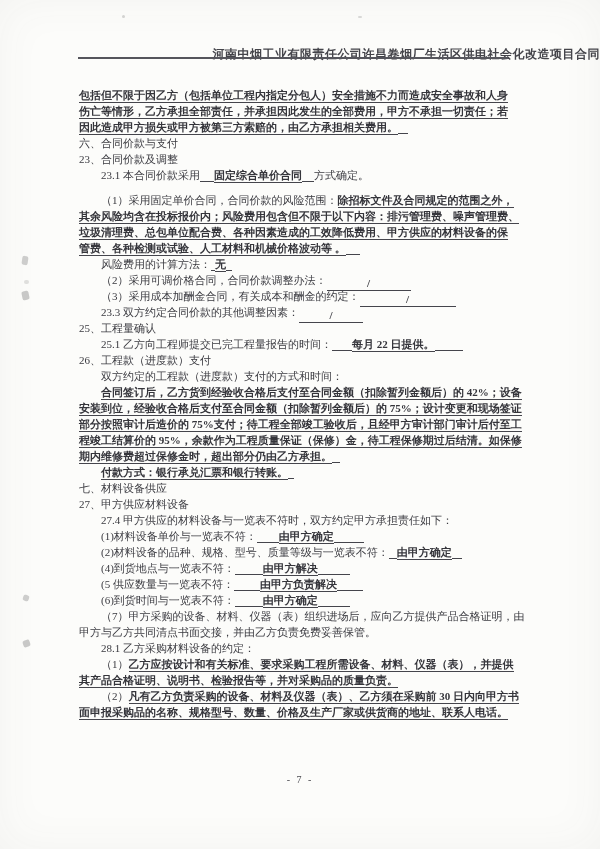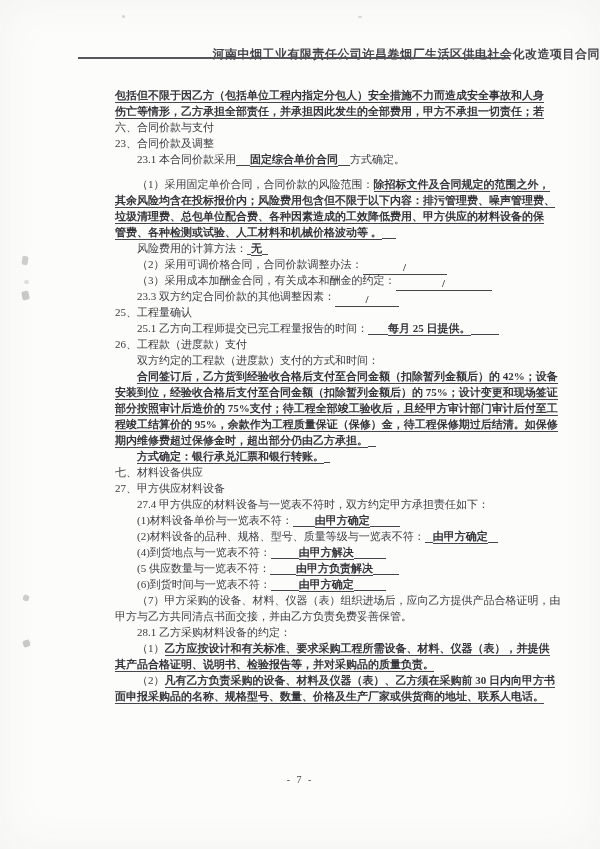--- a/index.html
+++ b/index.html
@@ -16,21 +16,21 @@
     letter-spacing:0.5px;color:#44444a;
   }
   .title-rule{
     position:absolute;top:57px;left:78px;width:430px;height:2px;
     background:#55555c;
   }
   .doc-body{
     position:absolute;top:87px;left:79px;width:436px;
     font-size:11px;line-height:16px;
   }
-  .line{white-space:nowrap;height:16px;margin-left:36px;}
+  .line{white-space:nowrap;height:16px;}
   .line.ind{padding-left:22px;}
   .line.gap{margin-top:9px;}
   .u{
     font-weight:bold;color:#35353b;
     border-bottom:1px solid #45454c;padding-bottom:1px;
   }
   .blank{
     display:inline-block;border-bottom:1px solid #45454c;
     height:13px;vertical-align:-3px;text-align:center;line-height:13px;
   }
@@ -45,41 +45,42 @@
 <body>
 
 <div class="page">
 
   <div class="title">河南中烟工业有限责任公司许昌卷烟厂生活区供电社会化改造项目合同</div>
   <div class="title-rule"></div>
 
   <div class="doc-body">
       <div class="line"><span class="u">包括但不限于因乙方（包括单位工程内指定分包人）安全措施不力而造成安全事故和人身</span></div>
       <div class="line"><span class="u">伤亡等情形，乙方承担全部责任，并承担因此发生的全部费用，甲方不承担一切责任；若</span></div>
+      <div class="line"><span class="u">因此造成甲方损失或甲方被第三方索赔的，由乙方承担相关费用。</span><span class="blank" style="width: 10px;"></span></div>
       <div class="line"><span class="plain">六、合同价款与支付</span></div>
       <div class="line"><span class="plain">23、合同价款及调整</span></div>
       <div class="line ind"><span class="plain">23.1 本合同价款采用</span><span class="blank" style="width: 14px;"></span><span class="u">固定综合单价合同</span><span class="blank" style="width: 12px;"></span><span class="plain">方式确定。</span></div>
       <div class="line ind gap"><span class="plain">（1）采用固定单价合同，合同价款的风险范围：</span><span class="u">除招标文件及合同规定的范围之外，</span></div>
       <div class="line"><span class="u">其余风险均含在投标报价内；风险费用包含但不限于以下内容：排污管理费、噪声管理费、</span></div>
       <div class="line"><span class="u">垃圾清理费、总包单位配合费、各种因素造成的工效降低费用、甲方供应的材料设备的保</span></div>
       <div class="line"><span class="u">管费、各种检测或试验、人工材料和机械价格波动等 。</span><span class="blank" style="width: 14px;"></span></div>
       <div class="line ind"><span class="plain">风险费用的计算方法：</span><span class="blank" style="width: 4px;"></span><span class="u">无</span><span class="blank" style="width: 6px;"></span></div>
       <div class="line ind"><span class="plain">（2）采用可调价格合同，合同价款调整办法：</span><span class="blank slash" style="width: 84px;">/</span></div>
       <div class="line ind"><span class="plain">（3）采用成本加酬金合同，有关成本和酬金的约定：</span><span class="blank slash" style="width: 96px;">/</span></div>
       <div class="line ind"><span class="plain">23.3 双方约定合同价款的其他调整因素：</span><span class="blank slash" style="width: 64px;">/</span></div>
       <div class="line"><span class="plain">25、工程量确认</span></div>
-      <div class="line ind"><span class="plain">25.1 乙方向工程师提交已完工程量报告的时间：</span><span class="blank" style="width: 20px;"></span><span class="u">每月 25 日提供。</span><span class="blank" style="width: 28px;"></span></div>
+      <div class="line ind"><span class="plain">25.1 乙方向工程师提交已完工程量报告的时间：</span><span class="blank" style="width: 20px;"></span><span class="u">每月 22 日提供。</span><span class="blank" style="width: 28px;"></span></div>
       <div class="line"><span class="plain">26、工程款（进度款）支付</span></div>
       <div class="line ind"><span class="plain">双方约定的工程款（进度款）支付的方式和时间：</span></div>
       <div class="line ind"><span class="u">合同签订后，乙方货到经验收合格后支付至合同金额（扣除暂列金额后）的 42%；设备</span></div>
       <div class="line"><span class="u">安装到位，经验收合格后支付至合同金额（扣除暂列金额后）的 75%；设计变更和现场签证</span></div>
       <div class="line"><span class="u">部分按照审计后造价的 75%支付；待工程全部竣工验收后，且经甲方审计部门审计后付至工</span></div>
       <div class="line"><span class="u">程竣工结算价的 95%，余款作为工程质量保证（保修）金，待工程保修期过后结清。如保修</span></div>
       <div class="line"><span class="u">期内维修费超过保修金时，超出部分仍由乙方承担。</span><span class="blank" style="width: 8px;"></span></div>
-      <div class="line ind"><span class="u">方式确定：银行承兑汇票和银行转账。</span><span class="blank" style="width: 6px;"></span></div>
+      <div class="line ind"><span class="u">付款方式：银行承兑汇票和银行转账。</span><span class="blank" style="width: 6px;"></span></div>
       <div class="line"><span class="plain">七、材料设备供应</span></div>
       <div class="line"><span class="plain">27、甲方供应材料设备</span></div>
       <div class="line ind"><span class="plain">27.4 甲方供应的材料设备与一览表不符时，双方约定甲方承担责任如下：</span></div>
       <div class="line ind"><span class="plain">(1)材料设备单价与一览表不符：</span><span class="blank" style="width: 22px;"></span><span class="u">由甲方确定</span><span class="blank" style="width: 30px;"></span></div>
       <div class="line ind"><span class="plain">(2)材料设备的品种、规格、型号、质量等级与一览表不符：</span><span class="blank" style="width: 8px;"></span><span class="u">由甲方确定</span><span class="blank" style="width: 10px;"></span></div>
       <div class="line ind"><span class="plain">(4)到货地点与一览表不符：</span><span class="blank" style="width: 28px;"></span><span class="u">由甲方解决</span><span class="blank" style="width: 32px;"></span></div>
       <div class="line ind"><span class="plain">(5 供应数量与一览表不符：</span><span class="blank" style="width: 26px;"></span><span class="u">由甲方负责解决</span><span class="blank" style="width: 26px;"></span></div>
       <div class="line ind"><span class="plain">(6)到货时间与一览表不符：</span><span class="blank" style="width: 28px;"></span><span class="u">由甲方确定</span><span class="blank" style="width: 32px;"></span></div>
       <div class="line ind"><span class="plain">（7）甲方采购的设备、材料、仪器（表）组织进场后，应向乙方提供产品合格证明，由</span></div>
       <div class="line"><span class="plain">甲方与乙方共同清点书面交接，并由乙方负责免费妥善保管。</span></div>

